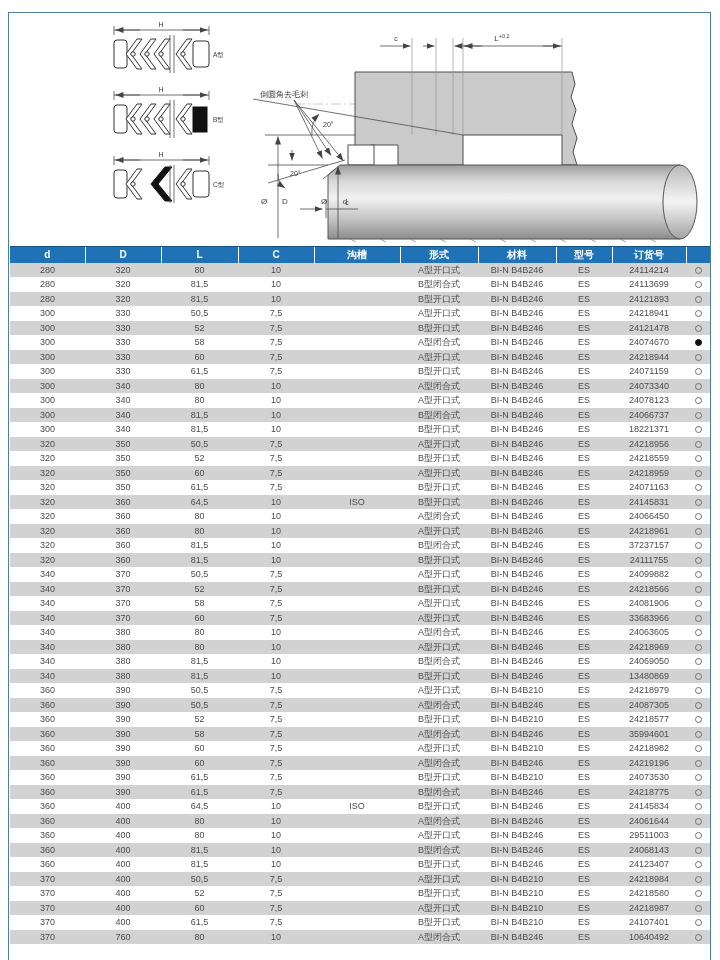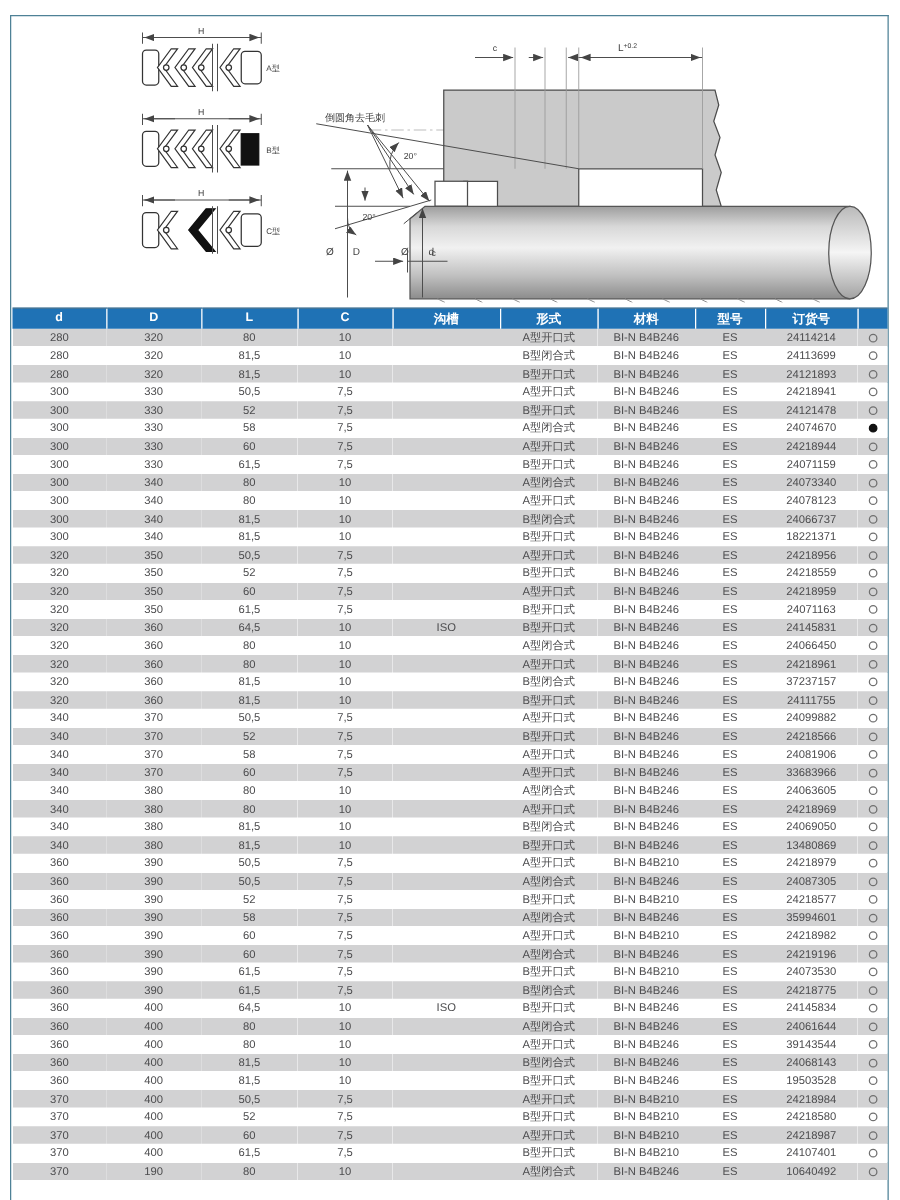--- a/index.html
+++ b/index.html
@@ -706,21 +706,21 @@
       </tr>
       <tr class="even">
         <td>360</td>
         <td>400</td>
         <td>80</td>
         <td>10</td>
         <td></td>
         <td>A型开口式</td>
         <td>BI-N B4B246</td>
         <td>ES</td>
-        <td>39143544</td>
+        <td>29511003</td>
         <td><span class="dot open"></span></td>
       </tr>
       <tr class="odd">
         <td>360</td>
         <td>400</td>
         <td>81,5</td>
         <td>10</td>
         <td></td>
         <td>B型闭合式</td>
         <td>BI-N B4B246</td>
@@ -730,21 +730,21 @@
       </tr>
       <tr class="even">
         <td>360</td>
         <td>400</td>
         <td>81,5</td>
         <td>10</td>
         <td></td>
         <td>B型开口式</td>
         <td>BI-N B4B246</td>
         <td>ES</td>
-        <td>19503528</td>
+        <td>24123407</td>
         <td><span class="dot open"></span></td>
       </tr>
       <tr class="odd">
         <td>370</td>
         <td>400</td>
         <td>50,5</td>
         <td>7,5</td>
         <td></td>
         <td>A型开口式</td>
         <td>BI-N B4B210</td>
@@ -783,21 +783,21 @@
         <td>7,5</td>
         <td></td>
         <td>B型开口式</td>
         <td>BI-N B4B210</td>
         <td>ES</td>
         <td>24107401</td>
         <td><span class="dot open"></span></td>
       </tr>
       <tr class="odd">
         <td>370</td>
-        <td>190</td>
+        <td>760</td>
         <td>80</td>
         <td>10</td>
         <td></td>
         <td>A型闭合式</td>
         <td>BI-N B4B246</td>
         <td>ES</td>
         <td>10640492</td>
         <td><span class="dot open"></span></td>
       </tr>
     </tbody>

